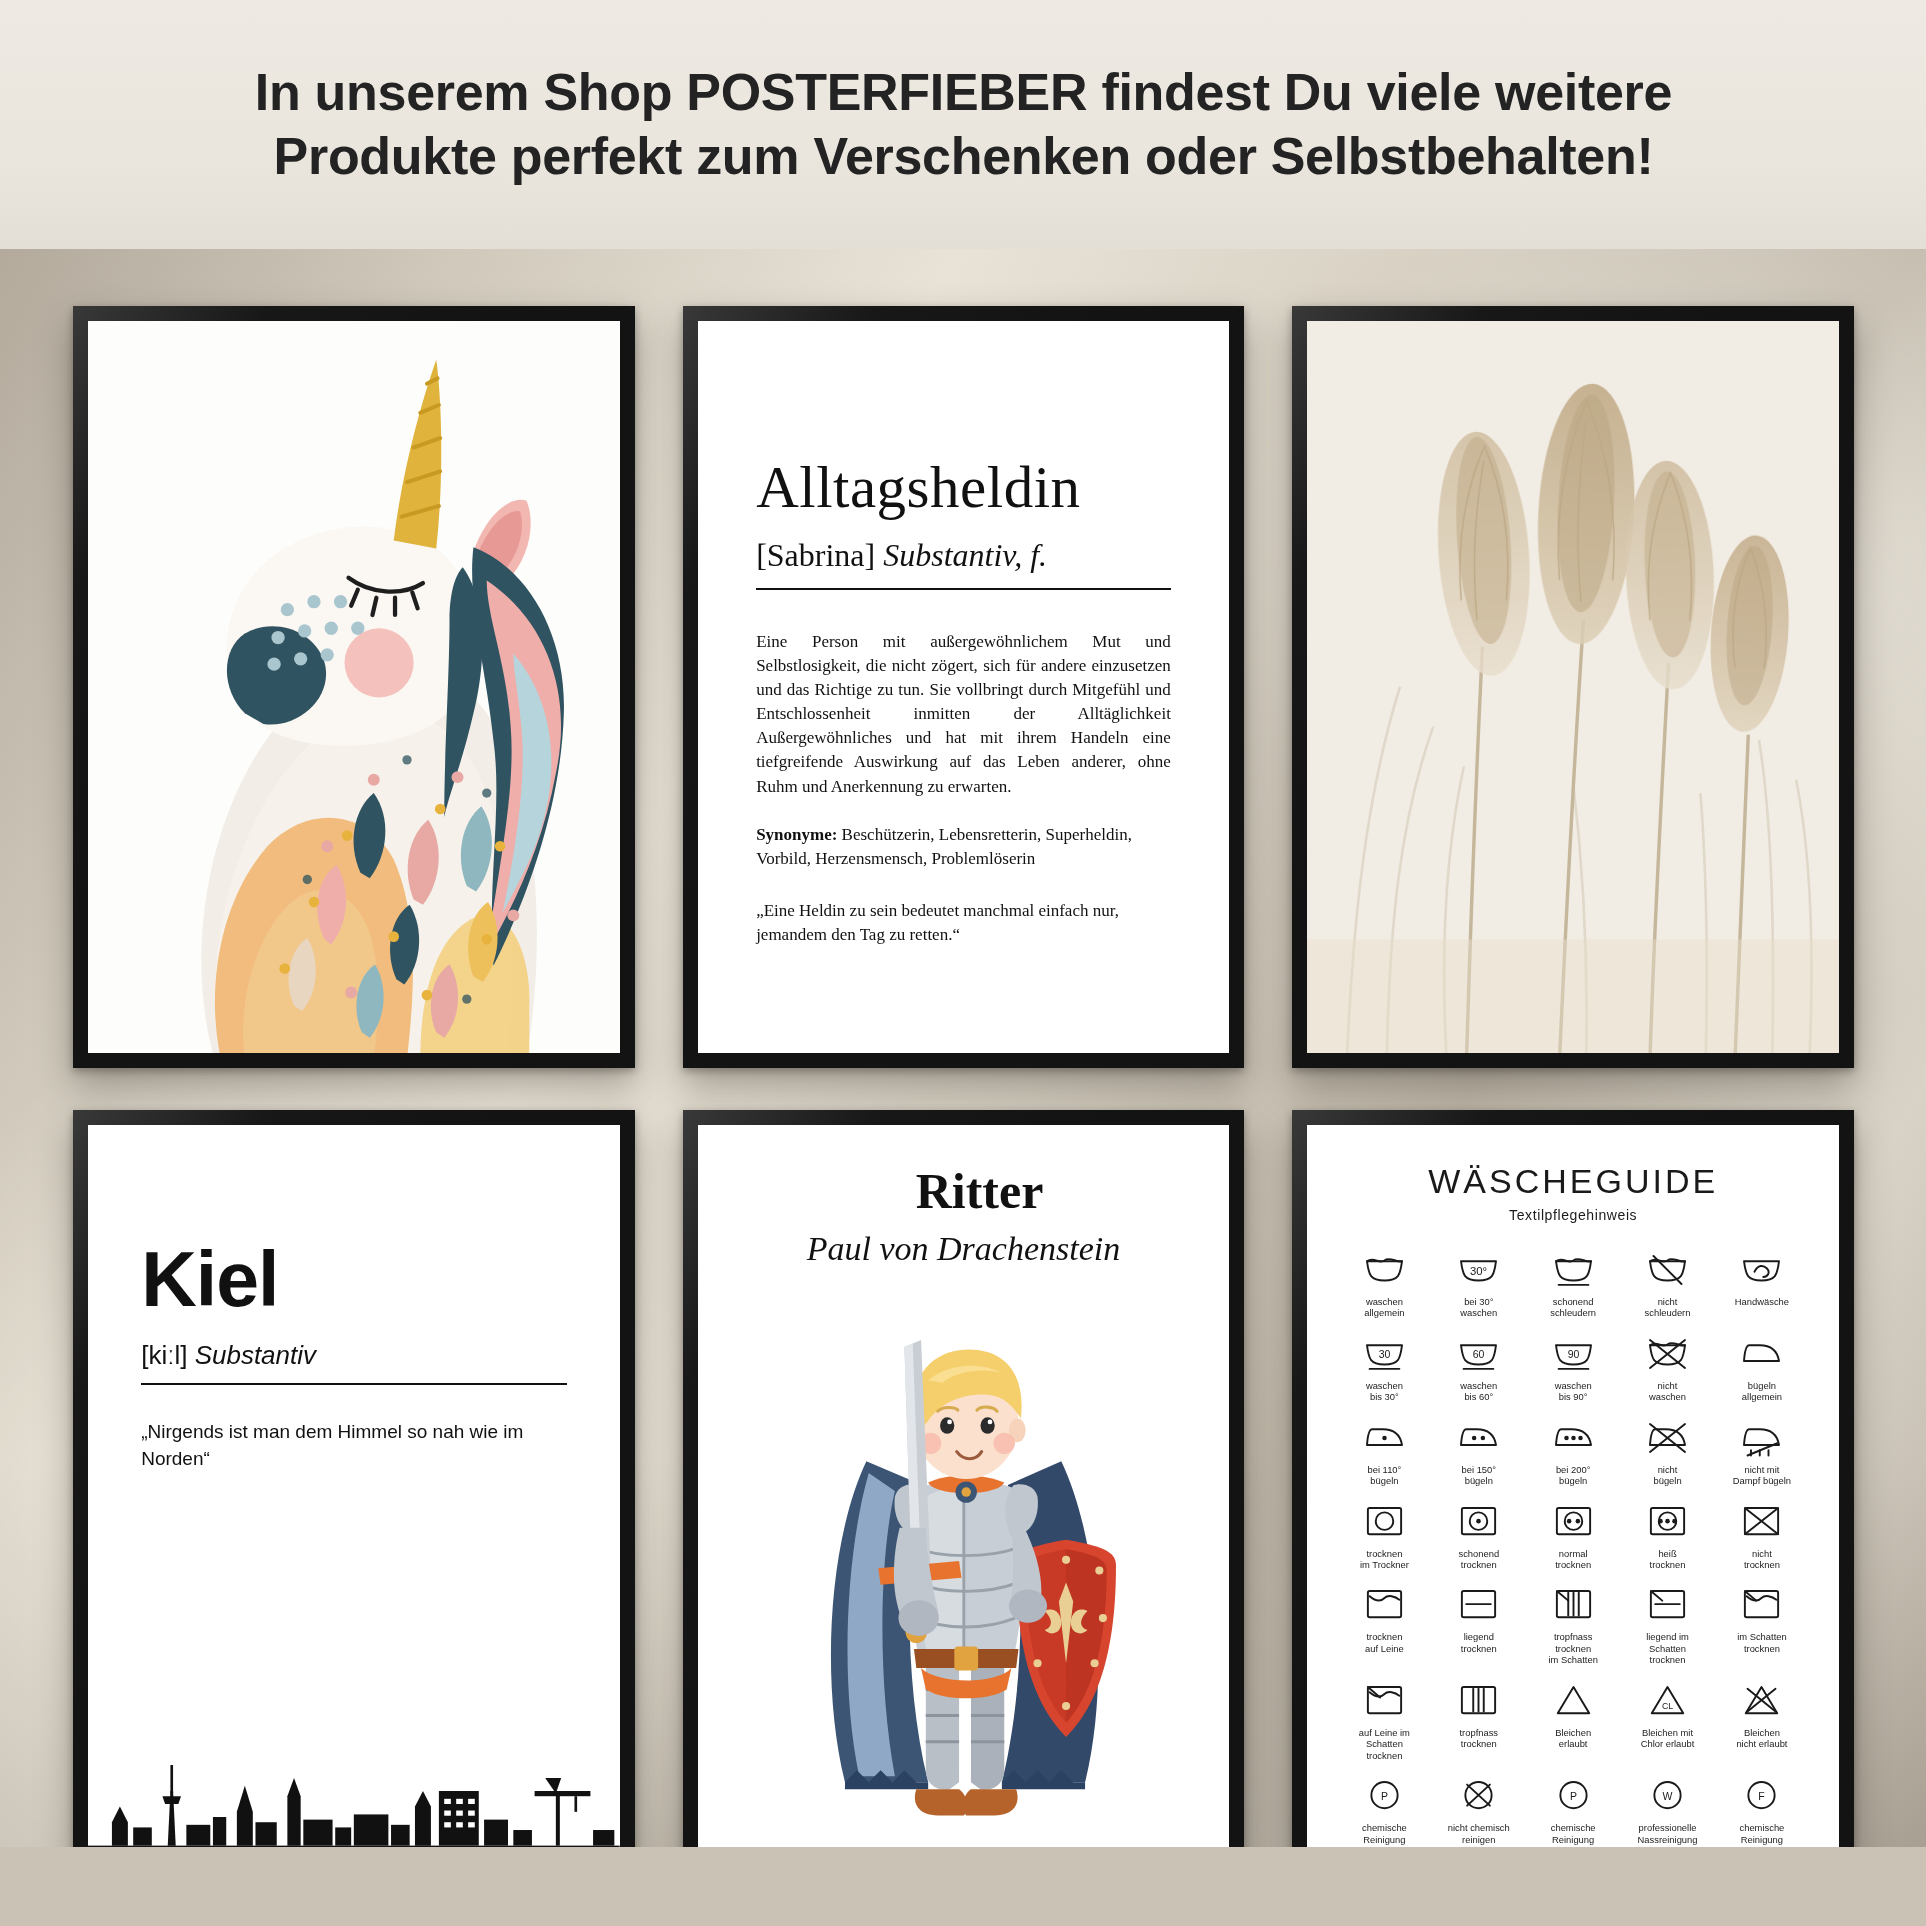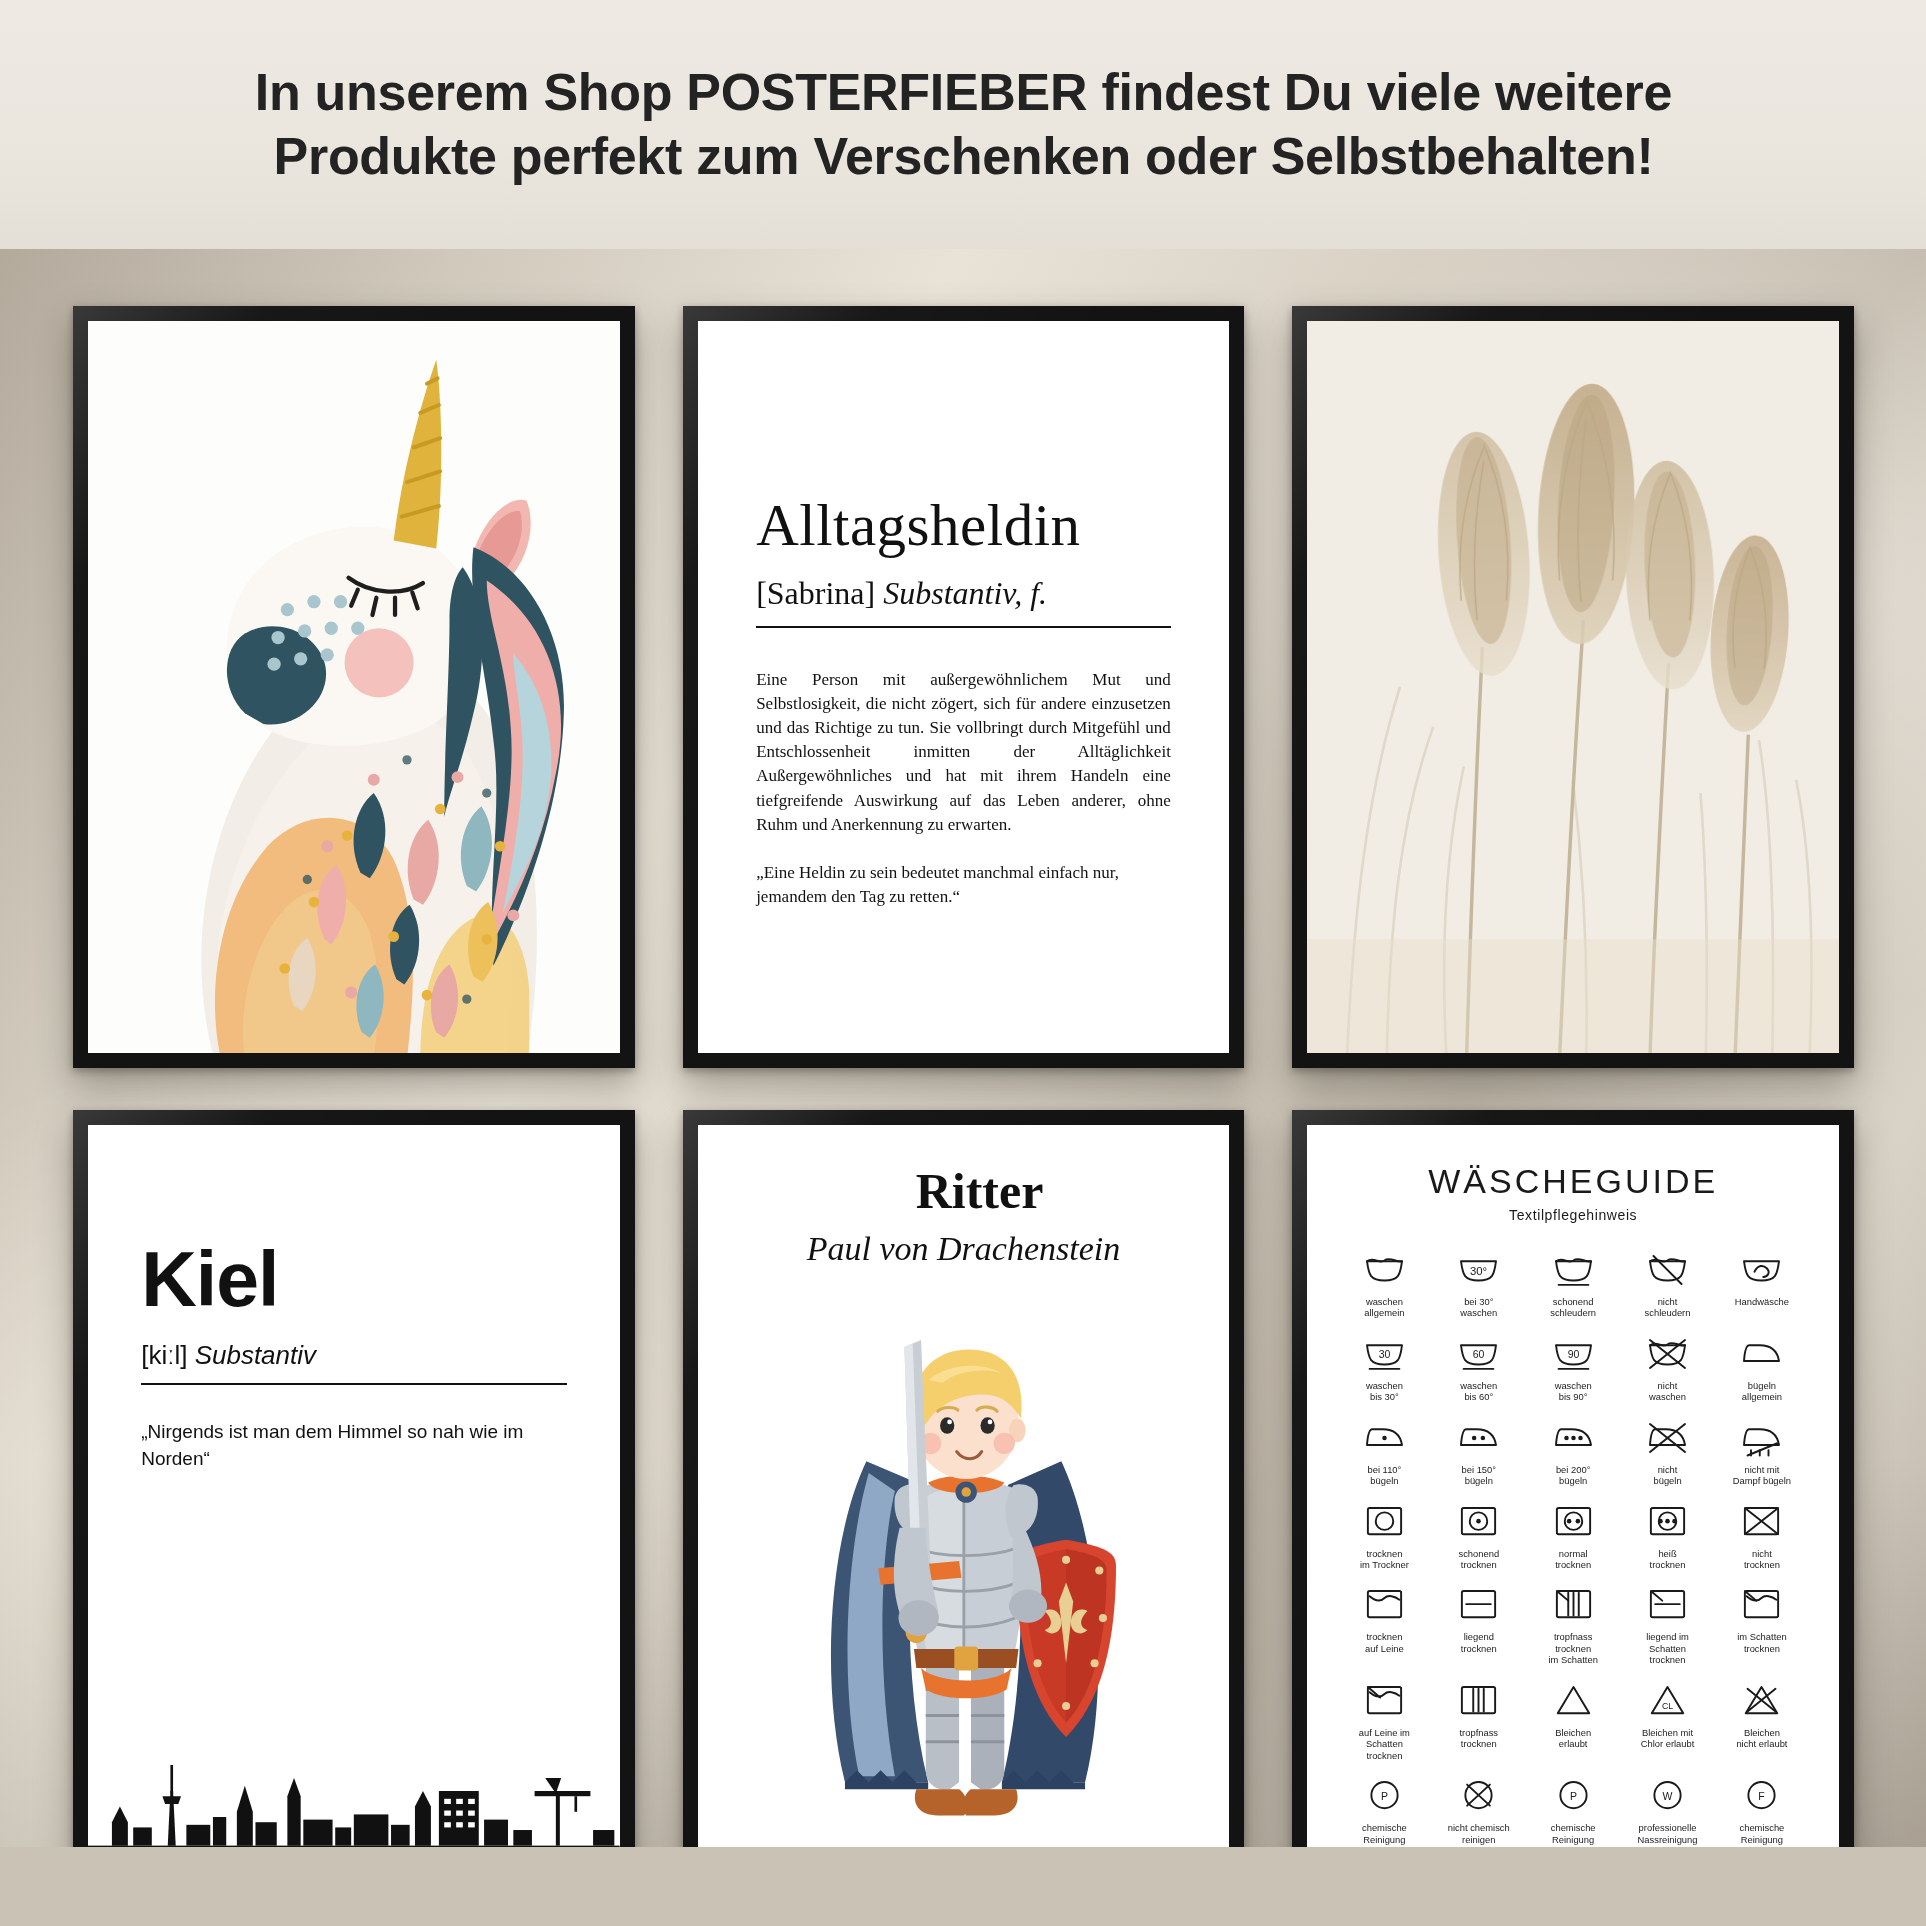--- a/index.html
+++ b/index.html
@@ -236,20 +236,24 @@
     <div class="frame">
       <div class="mat">
         <div class="defposter">
           <h1 class="def-title">Alltagsheldin</h1>
           <div class="def-sub">
             <span>[Sabrina]</span>
             <i>Substantiv, f.</i>
           </div>
           <div class="def-rule"></div>
           <p class="def-body">Eine Person mit außergewöhnlichem Mut und Selbstlosigkeit, die nicht zögert, sich für andere einzusetzen und das Richtige zu tun. Sie vollbringt durch Mitgefühl und Entschlossenheit inmitten der Alltäglichkeit Außergewöhnliches und hat mit ihrem Handeln eine tiefgreifende Auswirkung auf das Leben anderer, ohne Ruhm und Anerkennung zu erwarten.</p>
+          <p class="def-syn">
+            <b>Synonyme:</b>
+            <span>Beschützerin, Lebensretterin, Superheldin, Vorbild, Herzensmensch, Problemlöserin</span>
+          </p>
           <p class="def-quote">„Eine Heldin zu sein bedeutet manchmal einfach nur, jemandem den Tag zu retten.“</p>
         </div>
       </div>
     </div>
 
     <div class="frame">
       <div class="mat">
         <div class="pampas">
           <svg viewBox="0 0 400 560" preserveAspectRatio="xMidYMid slice">
             <defs>

